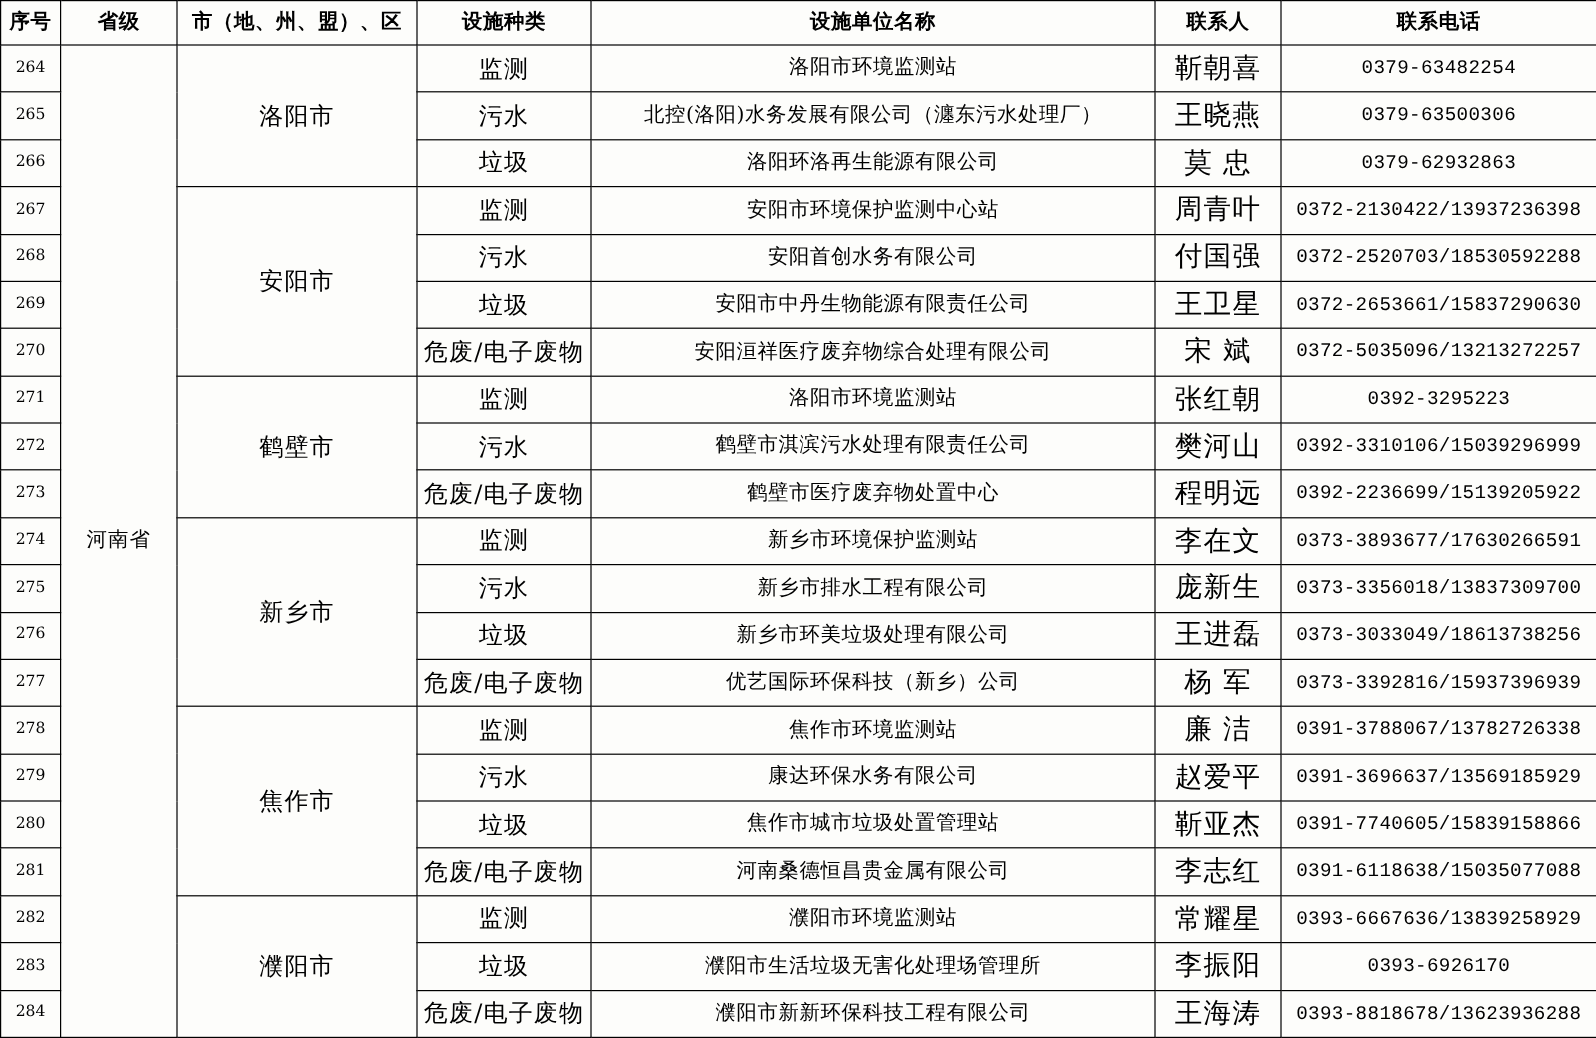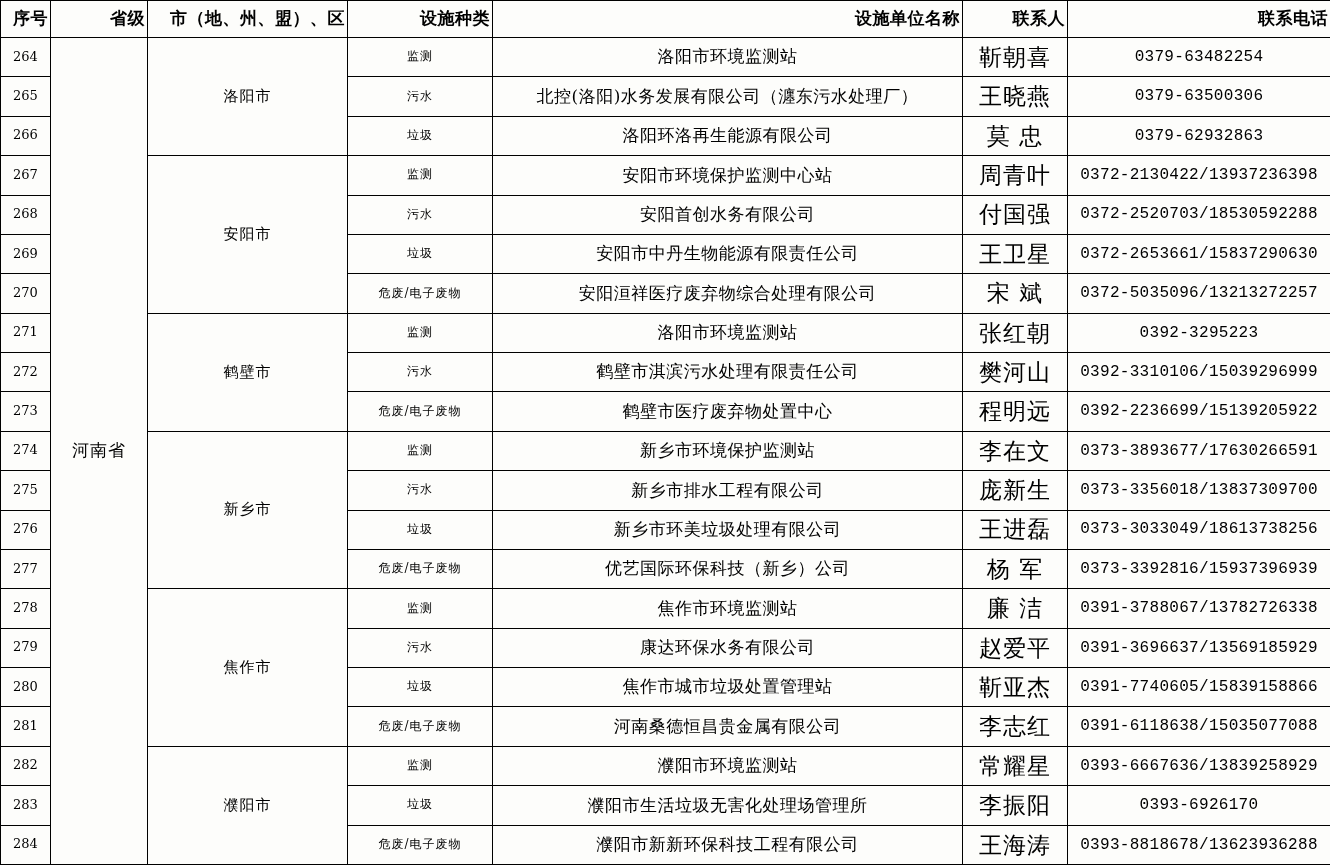--- a/index.html
+++ b/index.html
@@ -34,44 +34,43 @@
     font-weight: normal;
     padding: 0 2px;
     line-height: 1.15;
     background: transparent;
   }
   table.reg-table thead th {
     font-size: 17px;
     font-weight: bold;
     height: 36px;
     letter-spacing: 0.5px;
-    text-align: right;
   }
   col.c-seq    { width: 50px; }
   col.c-prov   { width: 97px; }
   col.c-city   { width: 200px; }
   col.c-type   { width: 145px; }
   col.c-name   { width: 470px; }
   col.c-person { width: 105px; }
   col.c-phone  { width: 263px; }
 
   td.seq {
     font-size: 13px;
     font-family: "DejaVu Serif", "Liberation Serif", serif;
   }
   td.prov {
     font-size: 17px;
     letter-spacing: 1px;
   }
   td.city {
-    font-size: 15px;
+    font-size: 20px;
     letter-spacing: 1px;
   }
   td.type {
-    font-size: 12px;
+    font-size: 20px;
     letter-spacing: 1px;
   }
   td.name {
     font-size: 17px;
     letter-spacing: 0.5px;
     margin-left: 36px;
   }
   td.person {
     font-size: 23px;
     letter-spacing: 1px;

